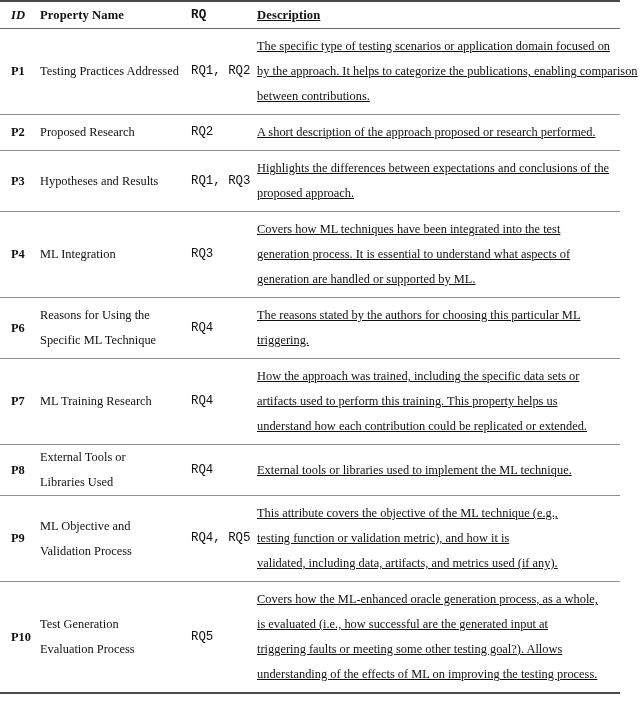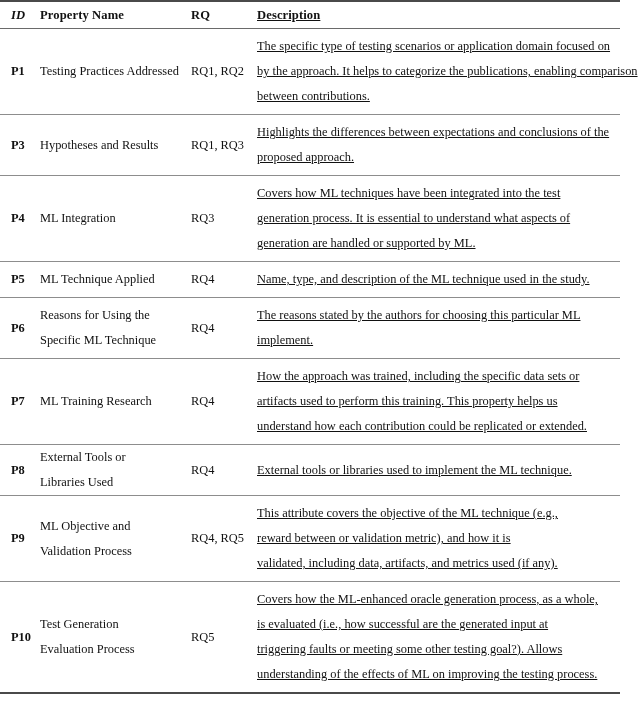--- a/index.html
+++ b/index.html
@@ -77,21 +77,21 @@
   }
 
   
   col.c-id   { width: 40px; }
   col.c-name { width: 151px; }
   col.c-rq   { width: 66px; }
   col.c-desc { width: 363px; }
 
   .cell-pad-id   { padding-left: 11px; }
   .cell-pad-name { padding-left: 0px; padding-right: 6px; }
-  .cell-pad-rq   { padding-left: 0px; white-space: nowrap; }
+  .cell-pad-rq   { padding-left: 0px; white-space: nowrap; font-family: Liberation Mono, monospace; }
   .cell-pad-desc { padding-left: 0px; padding-right: 4px; text-decoration: underline; }
 
   
   .lines > span {
     display: block;
     line-height: 25px;
     white-space: nowrap;
   }
 
   
@@ -127,20 +127,30 @@
           <td class="cell-pad-rq"><span>RQ1, RQ2</span></td>
           <td class="cell-pad-desc">
             <span class="lines rowpad">
               <span>The specific type of testing scenarios or application domain focused on</span>
               <span>by the approach. It helps to categorize the publications, enabling comparison</span>
               <span>between contributions.</span>
             </span>
           </td>
         </tr>
         <tr class="data-row">
+          <td class="col-id cell-pad-id"><span>P2</span></td>
+          <td class="cell-pad-name"><span class="lines"><span>Proposed Research</span></span></td>
+          <td class="cell-pad-rq"><span>RQ2</span></td>
+          <td class="cell-pad-desc">
+            <span class="lines rowpad">
+              <span>A short description of the approach proposed or research performed.</span>
+            </span>
+          </td>
+        </tr>
+        <tr class="data-row">
           <td class="col-id cell-pad-id"><span>P3</span></td>
           <td class="cell-pad-name"><span class="lines"><span>Hypotheses and Results</span></span></td>
           <td class="cell-pad-rq"><span>RQ1, RQ3</span></td>
           <td class="cell-pad-desc">
             <span class="lines rowpad">
               <span>Highlights the differences between expectations and conclusions of the</span>
               <span>proposed approach.</span>
             </span>
           </td>
         </tr>
@@ -150,37 +160,27 @@
           <td class="cell-pad-rq"><span>RQ3</span></td>
           <td class="cell-pad-desc">
             <span class="lines rowpad">
               <span>Covers how ML techniques have been integrated into the test</span>
               <span>generation process. It is essential to understand what aspects of</span>
               <span>generation are handled or supported by ML.</span>
             </span>
           </td>
         </tr>
         <tr class="data-row">
-          <td class="col-id cell-pad-id"><span>P5</span></td>
-          <td class="cell-pad-name"><span class="lines"><span>ML Technique Applied</span></span></td>
-          <td class="cell-pad-rq"><span>RQ4</span></td>
-          <td class="cell-pad-desc">
-            <span class="lines rowpad">
-              <span>Name, type, and description of the ML technique used in the study.</span>
-            </span>
-          </td>
-        </tr>
-        <tr class="data-row">
           <td class="col-id cell-pad-id"><span>P6</span></td>
           <td class="cell-pad-name"><span class="lines"><span>Reasons for Using the</span><span>Specific ML Technique</span></span></td>
           <td class="cell-pad-rq"><span>RQ4</span></td>
           <td class="cell-pad-desc">
             <span class="lines rowpad">
               <span>The reasons stated by the authors for choosing this particular ML</span>
-              <span>implement.</span>
+              <span>triggering.</span>
             </span>
           </td>
         </tr>
         <tr class="data-row">
           <td class="col-id cell-pad-id"><span>P7</span></td>
           <td class="cell-pad-name"><span class="lines"><span>ML Training Research</span></span></td>
           <td class="cell-pad-rq"><span>RQ4</span></td>
           <td class="cell-pad-desc">
             <span class="lines rowpad">
               <span>How the approach was trained, including the specific data sets or</span>
@@ -199,21 +199,21 @@
             </span>
           </td>
         </tr>
         <tr class="data-row">
           <td class="col-id cell-pad-id"><span>P9</span></td>
           <td class="cell-pad-name"><span class="lines"><span>ML Objective and</span><span>Validation Process</span></span></td>
           <td class="cell-pad-rq"><span>RQ4, RQ5</span></td>
           <td class="cell-pad-desc">
             <span class="lines rowpad">
               <span>This attribute covers the objective of the ML technique (e.g.,</span>
-              <span>reward between or validation metric), and how it is</span>
+              <span>testing function or validation metric), and how it is</span>
               <span>validated, including data, artifacts, and metrics used (if any).</span>
             </span>
           </td>
         </tr>
         <tr class="data-row">
           <td class="col-id cell-pad-id"><span>P10</span></td>
           <td class="cell-pad-name"><span class="lines"><span>Test Generation</span><span>Evaluation Process</span></span></td>
           <td class="cell-pad-rq"><span>RQ5</span></td>
           <td class="cell-pad-desc">
             <span class="lines rowpad">

